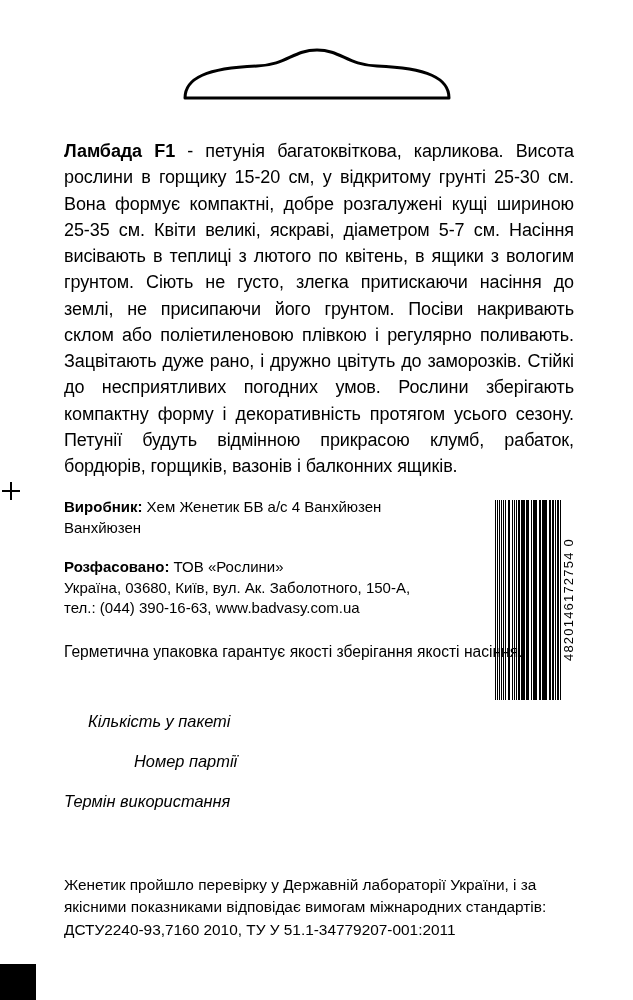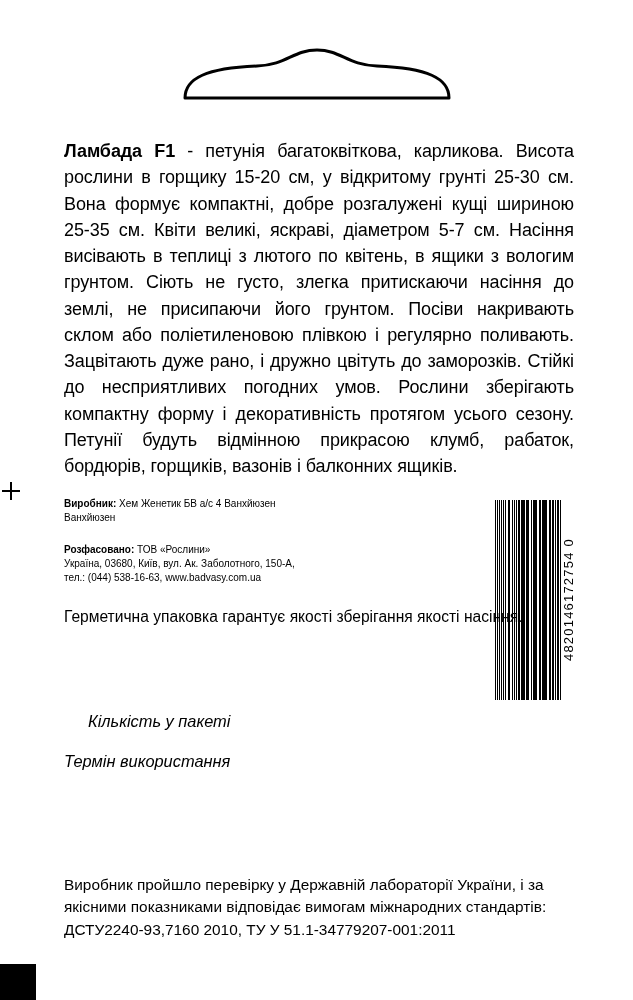--- a/index.html
+++ b/index.html
@@ -71,21 +71,21 @@
     text-align: justify;
     text-justify: inter-word;
     letter-spacing: -0.1px;
   }
   .description .variety-name {
     font-weight: bold;
   }
 
   .block {
     margin-top: 18px;
-    font-size: 10px;
+    font-size: 15px;
     line-height: 1.38;
   }
   .block .lbl {
     font-weight: bold;
   }
   .block .line { display: block; }
 
   .guarantee {
     margin-top: 22px;
     font-size: 15.6px;
@@ -174,21 +174,21 @@
   <p class="description"><span class="variety-name">Ламбада  F1</span><span> - петунія багатоквіткова, карликова. Висота рослини в горщику 15-20 см, у відкритому грунті 25-30 см. Вона формує компактні, добре розгалужені кущі шириною 25-35 см. Квіти великі, яскраві, діаметром 5-7 см. Насіння висівають в теплиці з лютого по квітень, в ящики з вологим грунтом. Сіють не густо, злегка притискаючи насіння до землі, не присипаючи його грунтом. Посіви накривають склом або поліетиленовою плівкою і регулярно поливають. Зацвітають дуже рано, і дружно цвітуть до заморозків. Стійкі до несприятливих погодних умов. Рослини зберігають компактну форму і декоративність протягом усього сезону. Петунії будуть відмінною прикрасою клумб, рабаток, бордюрів, горщиків, вазонів і балконних ящиків.</span></p>
 
   <div class="block">
     <span class="line"><span class="lbl">Виробник:</span><span> Хем Женетик БВ а/с 4 Ванхйюзен</span></span>
     <span class="line">Ванхйюзен</span>
   </div>
 
   <div class="block">
     <span class="line"><span class="lbl">Розфасовано:</span><span> ТОВ «Рослини»</span></span>
     <span class="line">Україна, 03680, Київ, вул. Ак. Заболотного, 150-А,</span>
-    <span class="line">тел.: (044) 538-16-63, www.badvasy.com.ua</span>
+    <span class="line">тел.: (044) 390-16-63, www.badvasy.com.ua</span>
   </div>
 
   <div class="guarantee">
     <span class="line">Герметична упаковка гарантує якості</span>
     <span class="line">зберігання якості насіння.</span>
   </div>
 
 </div>
 
 <div class="barcode">
@@ -226,22 +226,23 @@
       <i style="left:60.26px;width:1.15px"></i>
       <i style="left:61.98px;width:0.57px"></i>
       <i style="left:62.56px;width:1.15px"></i>
       <i style="left:64.85px;width:1.15px"></i>
     </div>
   <div class="barcode-num">4820146172754 0</div>
 </div>
 
 <div class="fields">
   <div class="f f-qty">Кількість у пакеті</div>
+  <div class="f f-lot">Номер партії</div>
   <div class="f f-exp">Термін використання</div>
 </div>
 
 <div class="footer">
-  <span class="line">Виробник пройшло перевірку у Державній лабораторії України, і за</span>
+  <span class="line">Женетик пройшло перевірку у Державній лабораторії України, і за</span>
   <span class="line">якісними показниками відповідає вимогам міжнародних стандартів:</span>
   <span class="line">ДСТУ2240-93,7160 2010, ТУ У 51.1-34779207-001:2011</span>
 </div>
 
 <div class="black-square"></div>
 
 </body></html>

